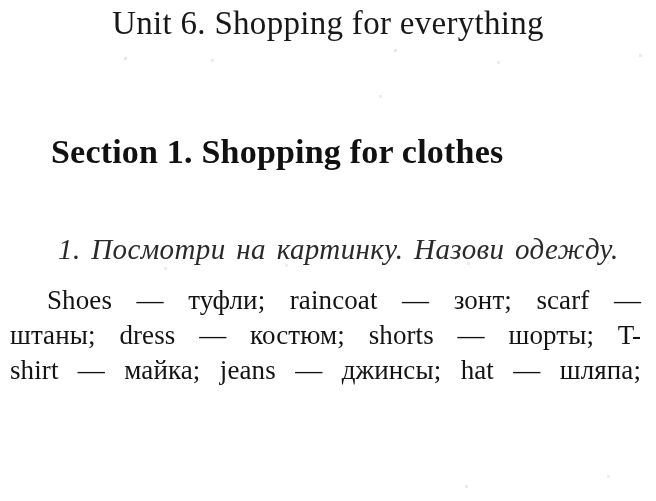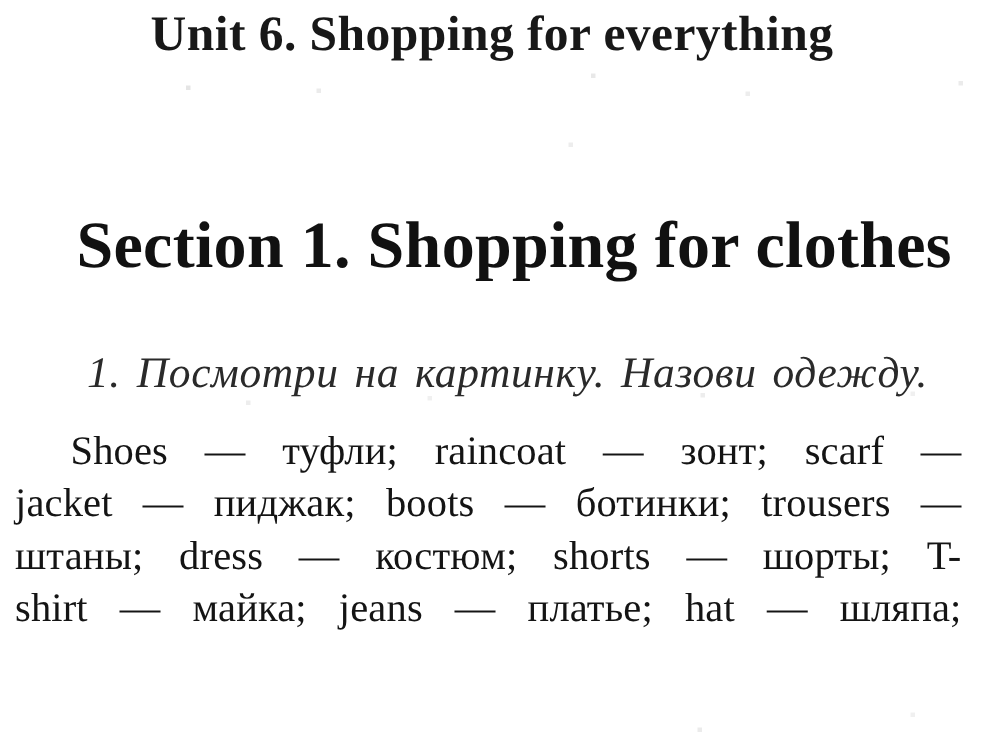--- a/index.html
+++ b/index.html
@@ -17,31 +17,31 @@
     color: #161616;
   }
   .unit-title {
     position: absolute;
     top: 2px;
     left: 0;
     width: 656px;
     margin: 0;
     text-align: center;
     font-size: 33px;
-    font-weight: bold;
+    font-weight: normal;
     letter-spacing: 0.3px;
     line-height: 42px;
     color: #181818;
   }
   .section-heading {
     position: absolute;
-    top: 142px;
+    top: 130px;
     left: 51px;
     margin: 0;
-    font-size: 44px;
+    font-size: 34px;
     font-weight: bold;
     letter-spacing: 0.2px;
     line-height: 44px;
     color: #111111;
   }
   .exercise-instruction {
     position: absolute;
     top: 213px;
     left: 42px;
     width: 600px;
@@ -105,18 +105,17 @@
   <div class="scan-noise"></div>
 
   <h1 class="unit-title">Unit 6. Shopping for everything</h1>
 
   <h2 class="section-heading">Section 1. Shopping for clothes</h2>
 
   <p class="exercise-instruction">1. Посмотри на картинку. Назови одежду.</p>
 
   <div class="vocab">
     <div class="vocab-line first">Shoes — туфли; raincoat — зонт; scarf —</div>
-    <div class="vocab-line">jacket — пиджак; boots — ботинки; trousers —</div>
     <div class="vocab-line">штаны; dress — костюм; shorts — шорты; T-</div>
-    <div class="vocab-line">shirt — майка; jeans — платье; hat — шляпа;</div>
+    <div class="vocab-line">shirt — майка; jeans — джинсы; hat — шляпа;</div>
   </div>
 
 </div>
 
 </body></html>

